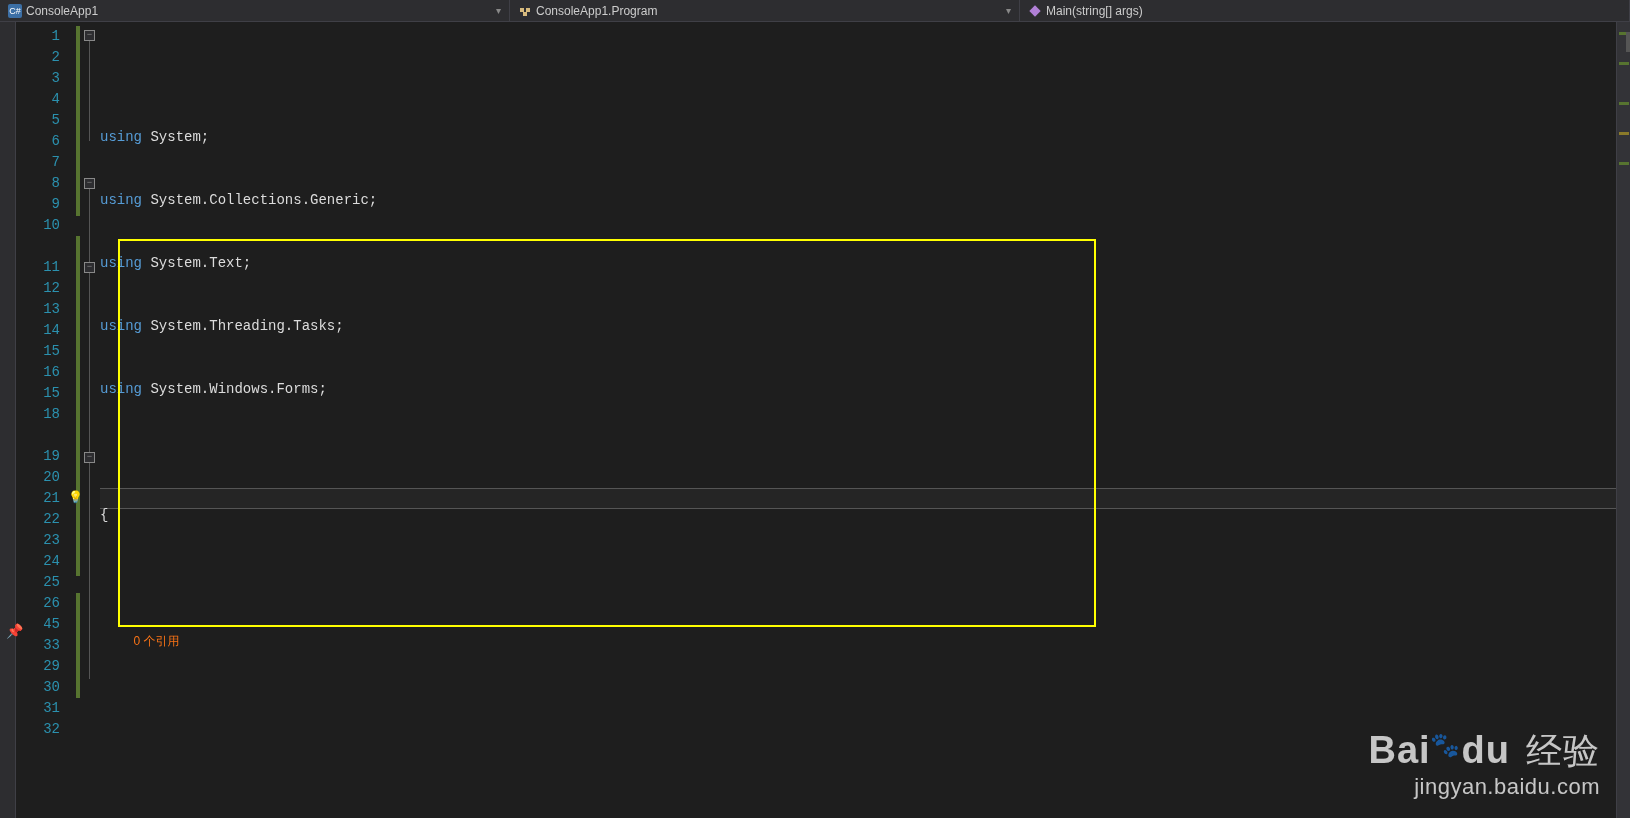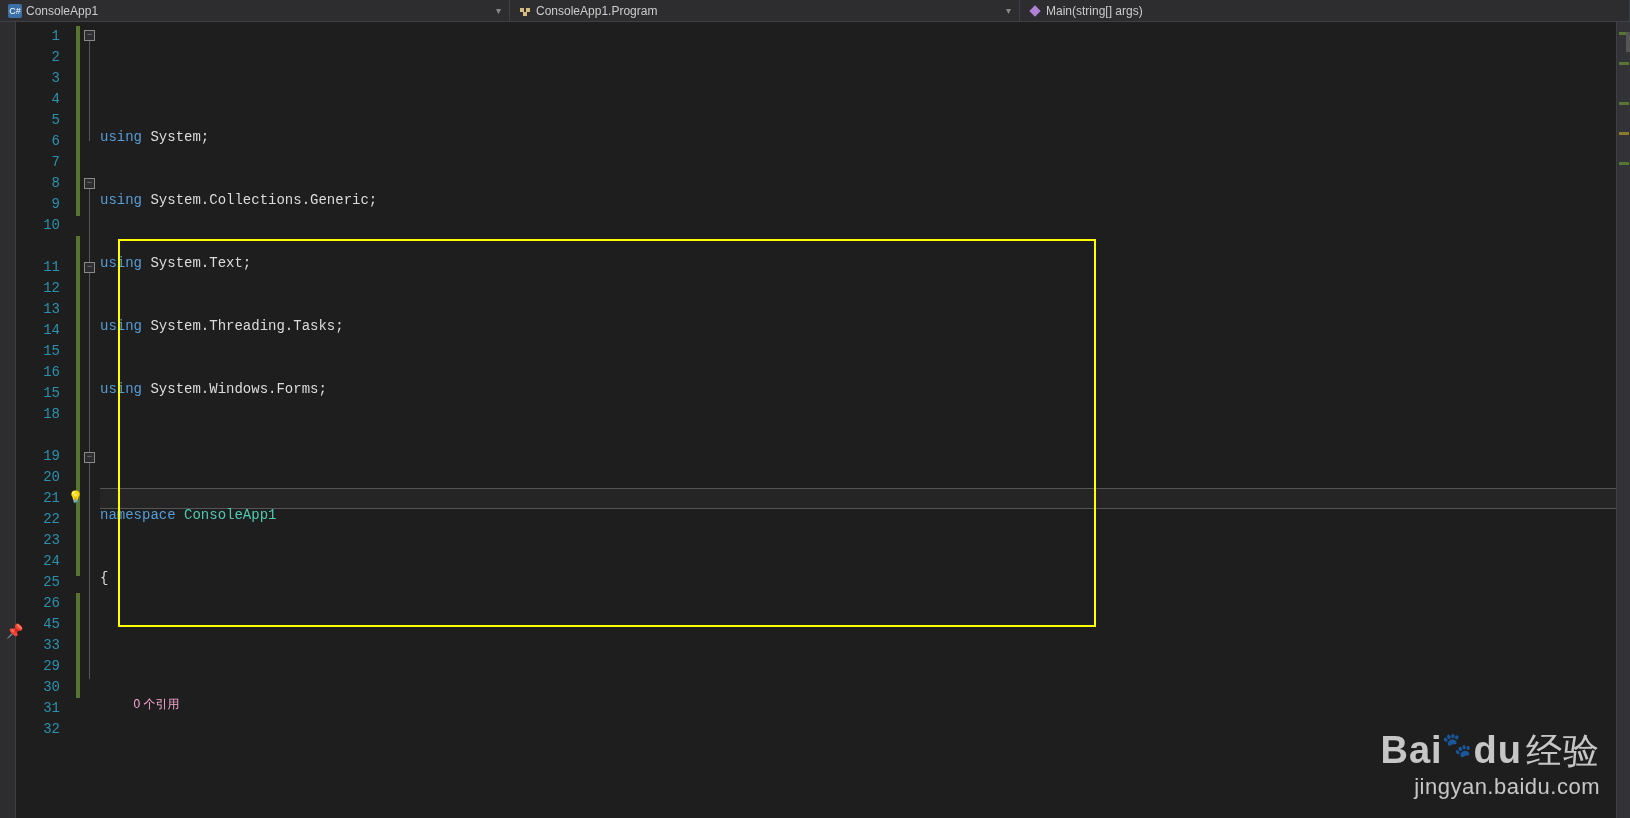--- a/index.html
+++ b/index.html
@@ -99,21 +99,21 @@
     font-size: 14px;
     line-height: 21px;
     padding-top: 0;
     position: relative;
     white-space: pre;
   }
   .code-line { height: 21px; position: relative; }
   .kw { color: #569cd6; }
   .typ { color: #4ec9b0; }
   .pln { color: #dcdcdc; }
-  .gray { color: #f9a8d4; font-family: 'Microsoft YaHei', sans-serif; font-size: 12px; }
+  .gray { color: #f97316; font-family: 'Microsoft YaHei', sans-serif; font-size: 12px; }
   .current-line {
     position: absolute;
     left: 0;
     right: 0;
     height: 21px;
     border-top: 1px solid #555;
     border-bottom: 1px solid #555;
     background: #252525;
     z-index: 0;
   }
@@ -163,21 +163,21 @@
     pointer-events: none;
     z-index: 20;
   }
   .watermark .top {
     font-family: 'Microsoft YaHei', Arial, sans-serif;
     font-size: 38px;
     font-weight: bold;
     letter-spacing: 1px;
     display: flex;
     align-items: baseline;
-    gap: 4px;
+    gap: 16px;
     justify-content: flex-end;
   }
   .watermark .paw { font-size: 24px; position: relative; top: -10px; }
   .watermark .cn { font-size: 36px; font-weight: normal; }
   .watermark .bottom {
     font-family: Arial, sans-serif;
     font-size: 22px;
     letter-spacing: 0.5px;
     margin-top: -2px;
   }
@@ -277,21 +277,20 @@
     <div class="code-area">
       <div class="current-line" style="top:466px;"></div>
       <div class="highlight-box" style="top:217px; left:18px; width:978px; height:388px;"></div>
       
       <div class="code-line"><span class="kw">using</span> <span class="pln">System;</span></div>
       <div class="code-line"><span class="kw">using</span> <span class="pln">System.Collections.Generic;</span></div>
       <div class="code-line"><span class="kw">using</span> <span class="pln">System.Text;</span></div>
       <div class="code-line"><span class="kw">using</span> <span class="pln">System.Threading.Tasks;</span></div>
       <div class="code-line"><span class="kw">using</span> <span class="pln">System.Windows.Forms;</span></div>
       <div class="code-line"></div>
-      <div class="code-line"><span class="kw">namespace</span> <span class="typ">ConsoleApp1</span></div>
       <div class="code-line"><span class="pln">{</span></div>
       <div class="code-line"></div>
       <div class="code-line">    <span class="gray">0 个引用</span></div>
       
       
       
       
       
       
       

